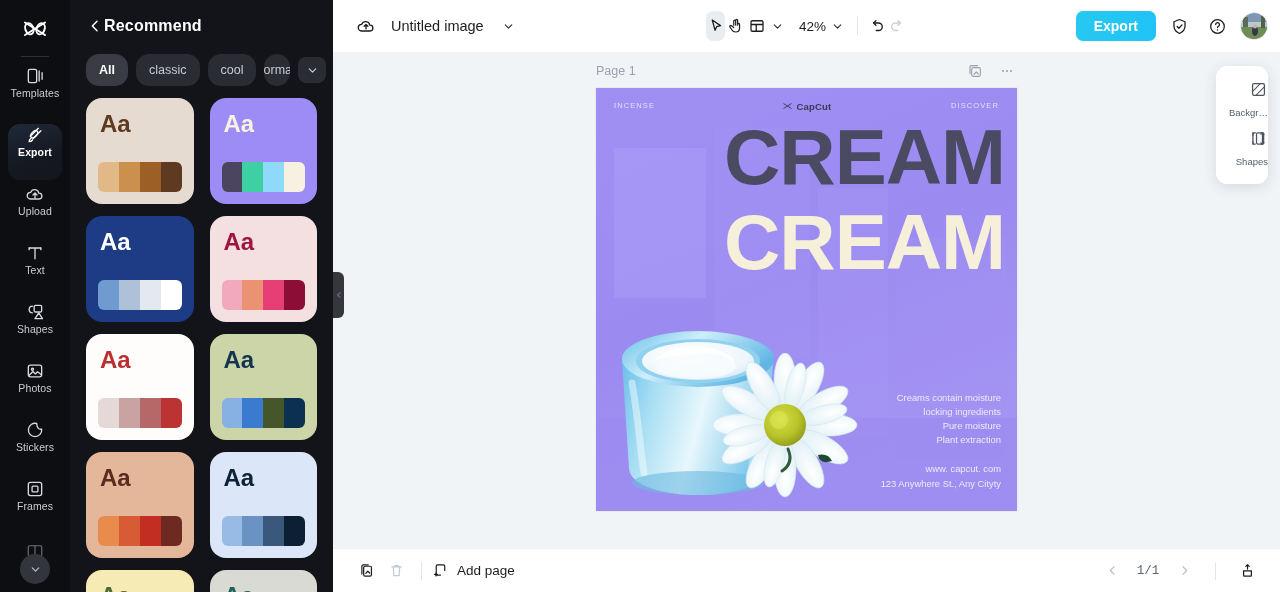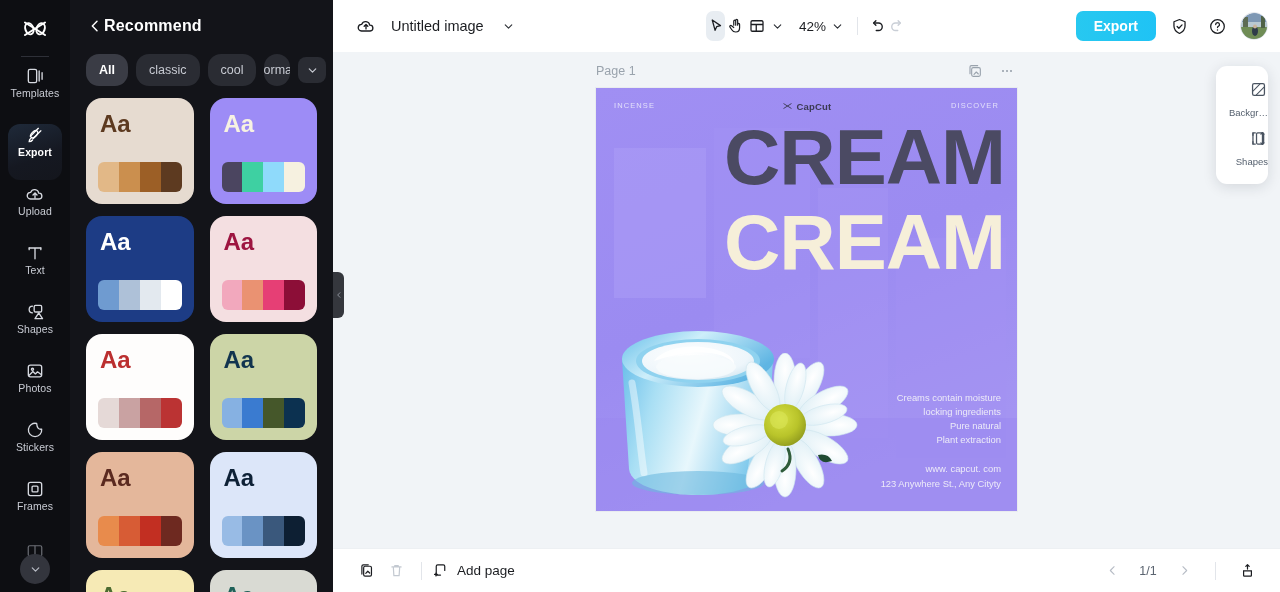--- a/index.html
+++ b/index.html
@@ -147,21 +147,21 @@
   .fc-item { display:flex; flex-direction:column; align-items:flex-end; gap:4px; padding: 5px 0 6px; cursor:pointer; }
   .fc-item .lb { font-size: 9.5px; color:#55606e; }
 
   .bottombar {
     height: 44px; flex:none; display:flex; align-items:center; gap: 0;
     padding: 0 18px; background:#fff; border-top: 1px solid #edf0f3;
   }
   .bb-btn { width: 30px; height: 30px; display:flex; align-items:center; justify-content:center; cursor:pointer; border-radius:6px; }
   .bb-div { width:1px; height:18px; background:#e2e5ea; margin: 0 10px; }
   .addpage { display:flex; align-items:center; gap:8px; cursor:pointer; font-size:13.5px; color:#1b1d21; }
-  .bb-right { margin-left:auto; display:flex; align-items:center; gap: 6px; }
+  .bb-right { margin-left:auto; display:flex; align-items:center; gap: 6px; font-family: Liberation Mono, monospace; }
   .pager { font-size: 12.5px; color:#5b6470; min-width: 30px; text-align:center; }
 
   
   .p-bg-blocks { position:absolute; inset:0; }
   .p-row-top { position:absolute; top:13px; left:0; right:0; display:flex; align-items:center; padding: 0 18px; }
   .p-kicker { font-size: 7.5px; letter-spacing: 1.1px; color:#e8e6fb; opacity:.92; }
   .p-brand { position:absolute; left:0; right:0; display:flex; align-items:center; justify-content:center; gap:4px; }
   .p-brand span { font-size: 9.5px; font-weight:700; color:#3b3a52; letter-spacing:.2px; }
   .p-face {
     position:absolute; right: 12px; top: 30px;
@@ -621,21 +621,21 @@
             <circle cx="0" cy="0" r="21" fill="url(#coreG)"></circle>
             <circle cx="-6" cy="-5" r="9" fill="#dbe659" opacity=".6"></circle>
           </g>
           <path d="M88 96 q6 14 -6 22" stroke="#2f5c3a" stroke-width="3" fill="none" stroke-linecap="round"></path>
           <path d="M118 102 q10 -2 14 6 q-12 4 -14 -6z" fill="#1f4a32"></path>
         </svg>
 
         <div class="p-desc">
           <div>Creams contain moisture</div>
           <div>locking ingredients</div>
-          <div>Pure natural</div>
+          <div>Pure moisture</div>
           <div>Plant extraction</div>
         </div>
         <div class="p-addr">
           <div>www. capcut. com</div>
           <div>123 Anywhere St., Any Cityty</div>
         </div>
       </div>
 
       <div class="float-card">
         <div class="fc-item">

